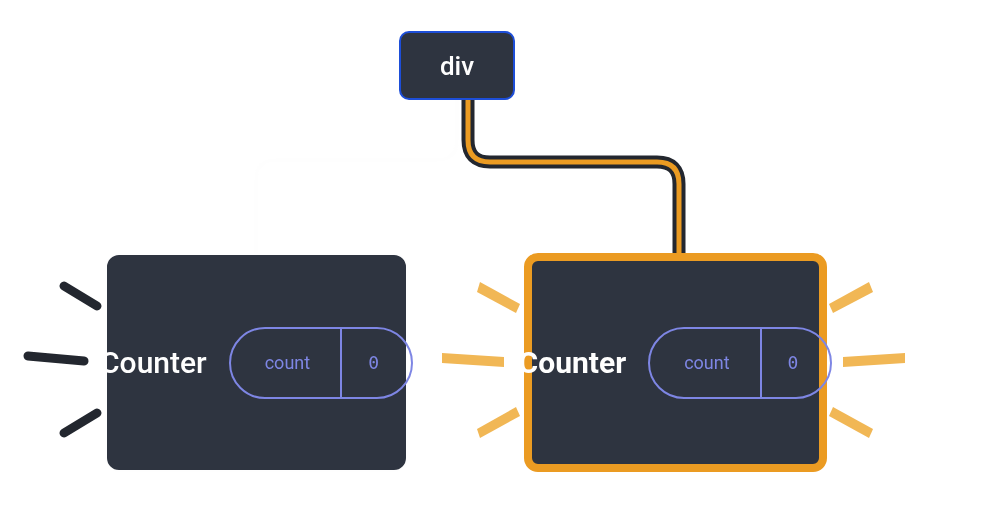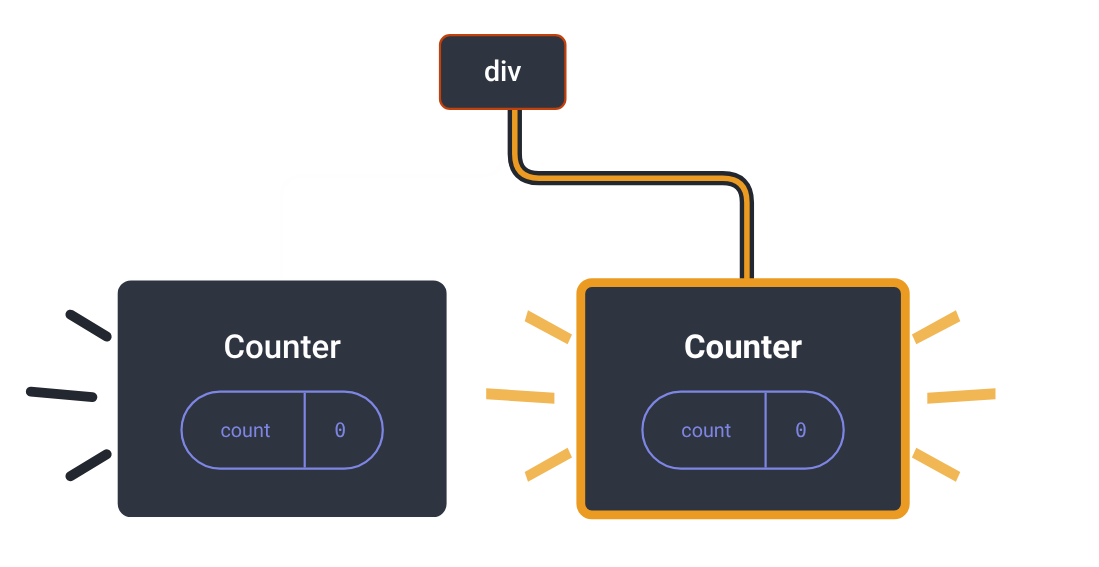--- a/index.html
+++ b/index.html
@@ -14,36 +14,36 @@
   position: absolute;
   inset: 0;
 }
 .root-node {
   position: absolute;
   left: 399px;
   top: 31px;
   width: 116px;
   height: 69px;
   background: #2e3440;
-  border: 2px solid #c2410c;
+  border: 2px solid #1d4ed8;
   border-radius: 10px;
   display: flex;
   align-items: center;
   justify-content: center;
   color: #fefefe;
   font-size: 26px;
   font-weight: 500;
 }
 .child-node {
   position: absolute;
   width: 303px;
   height: 219px;
   border-radius: 14px;
   display: flex;
-  flex-direction: column;
+  flex-direction: row;
   align-items: center;
   justify-content: center;
   gap: 22px;
 }
 .child-left {
   left: 105px;
   top: 253px;
   background: #2e3440;
   border: 2px solid #fefefe;
 }

